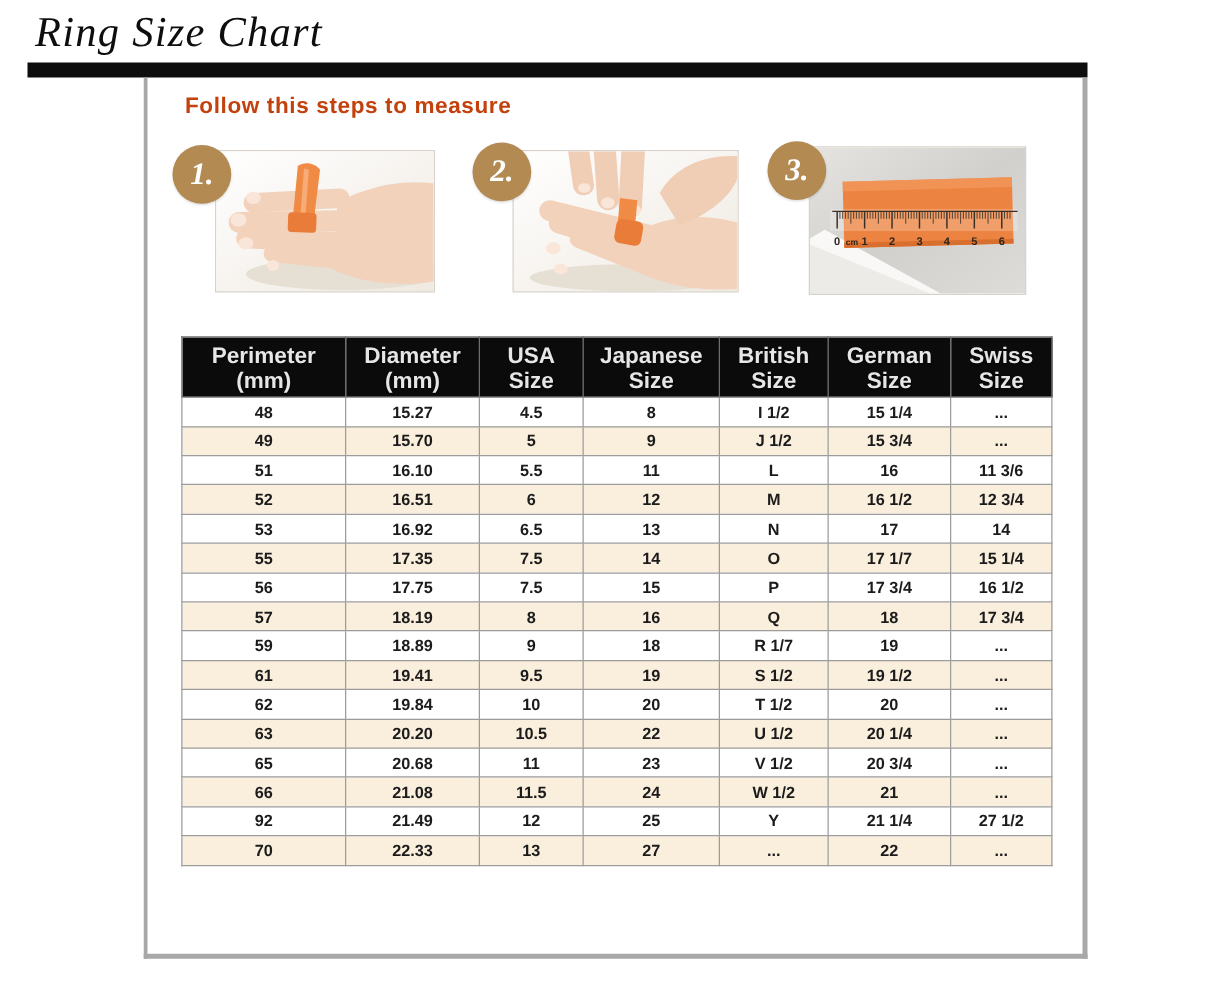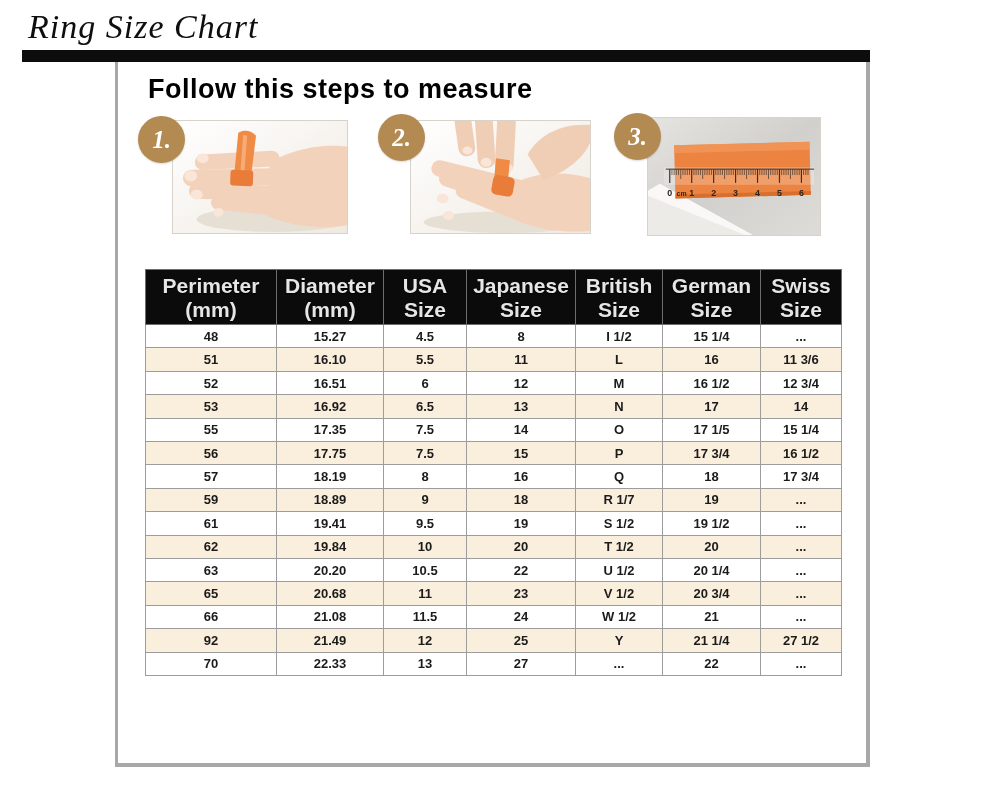--- a/index.html
+++ b/index.html
@@ -5,32 +5,32 @@
   *{margin:0;padding:0;box-sizing:border-box}
   html,body{background:#ffffff}
   body{width:984px;height:787px;font-family:"Liberation Sans",sans-serif}
   .page{position:relative;width:984px;height:787px;background:#fff;overflow:hidden}
   .title{position:absolute;left:28px;top:8px;font-family:"Liberation Serif",serif;font-style:italic;font-weight:400;font-size:34px;color:#0e0e0e;letter-spacing:1px;white-space:nowrap}
   .black-bar{position:absolute;left:22px;top:50px;width:848px;height:12px;background:#0d0d0d}
   .pb{position:absolute;background:#a8a8a8}
   .pb-left{left:115px;top:62px;width:3px;height:705px}
   .pb-right{left:866px;top:62px;width:4px;height:705px}
   .pb-bottom{left:115px;top:763px;width:755px;height:4px}
-  .steps-heading{position:absolute;left:148px;top:74px;font-size:27px;font-weight:700;color:#000000;letter-spacing:.5px;white-space:nowrap}
+  .steps-heading{position:absolute;left:148px;top:74px;font-size:18px;font-weight:700;color:#c2410c;letter-spacing:.5px;white-space:nowrap}
   .badge{position:absolute;width:47px;height:47px;border-radius:50%;background:#b28a52;display:flex;align-items:center;justify-content:center;z-index:2;color:#fff;font-family:"Liberation Serif",serif;font-style:italic;font-weight:700;font-size:25px;box-shadow:0 1px 2px rgba(0,0,0,.15)}
   .badge-1{left:138px;top:116px}
   .badge-2{left:378px;top:114px}
   .badge-3{left:614px;top:113px}
   .photo{position:absolute;border:1px solid #d7d2ca;background:#fff;overflow:hidden}
   .photo svg{display:block;width:100%;height:100%}
   .photo-1{left:172px;top:120px;width:176px;height:114px}
   .photo-2{left:410px;top:120px;width:181px;height:114px}
   .photo-3{left:647px;top:117px;width:174px;height:119px}
   .size-table{position:absolute;left:145px;top:269px;width:696px;border-collapse:collapse;table-layout:fixed}
-  .size-table th{background:#0b0b0b;color:#e6e6e6;font-size:21px;font-weight:700;line-height:1.12;padding:4px 0 3px;border:1px solid #6e6e6e;text-shadow:0 1px 1px #000}
+  .size-table th{background:#0b0b0b;color:#e6e6e6;font-size:18px;font-weight:700;line-height:1.12;padding:4px 0 3px;border:1px solid #6e6e6e;text-shadow:0 1px 1px #000}
   .size-table th div{pointer-events:none}
   .size-table td{height:23.4px;text-align:center;font-size:13px;font-weight:700;color:#1b1b1b;border:1px solid #9c9c9c;background:#fff;padding:0}
   .size-table tbody tr:nth-child(even) td{background:#faeedc}
   col.c0{width:131px}col.c1{width:107px}col.c2{width:83px}col.c3{width:109px}col.c4{width:87px}col.c5{width:98px}col.c6{width:81px}
 </style>
 </head>
 <body>
 
 <div class="page">
 
@@ -261,20 +261,29 @@
         <tr>
           <td>48</td>
           <td>15.27</td>
           <td>4.5</td>
           <td>8</td>
           <td>I 1/2</td>
           <td>15 1/4</td>
           <td>...</td>
         </tr>
         <tr>
+          <td>49</td>
+          <td>15.70</td>
+          <td>5</td>
+          <td>9</td>
+          <td>J 1/2</td>
+          <td>15 3/4</td>
+          <td>...</td>
+        </tr>
+        <tr>
           <td>51</td>
           <td>16.10</td>
           <td>5.5</td>
           <td>11</td>
           <td>L</td>
           <td>16</td>
           <td>11 3/6</td>
         </tr>
         <tr>
           <td>52</td>
@@ -293,21 +302,21 @@
           <td>N</td>
           <td>17</td>
           <td>14</td>
         </tr>
         <tr>
           <td>55</td>
           <td>17.35</td>
           <td>7.5</td>
           <td>14</td>
           <td>O</td>
-          <td>17 1/5</td>
+          <td>17 1/7</td>
           <td>15 1/4</td>
         </tr>
         <tr>
           <td>56</td>
           <td>17.75</td>
           <td>7.5</td>
           <td>15</td>
           <td>P</td>
           <td>17 3/4</td>
           <td>16 1/2</td>

